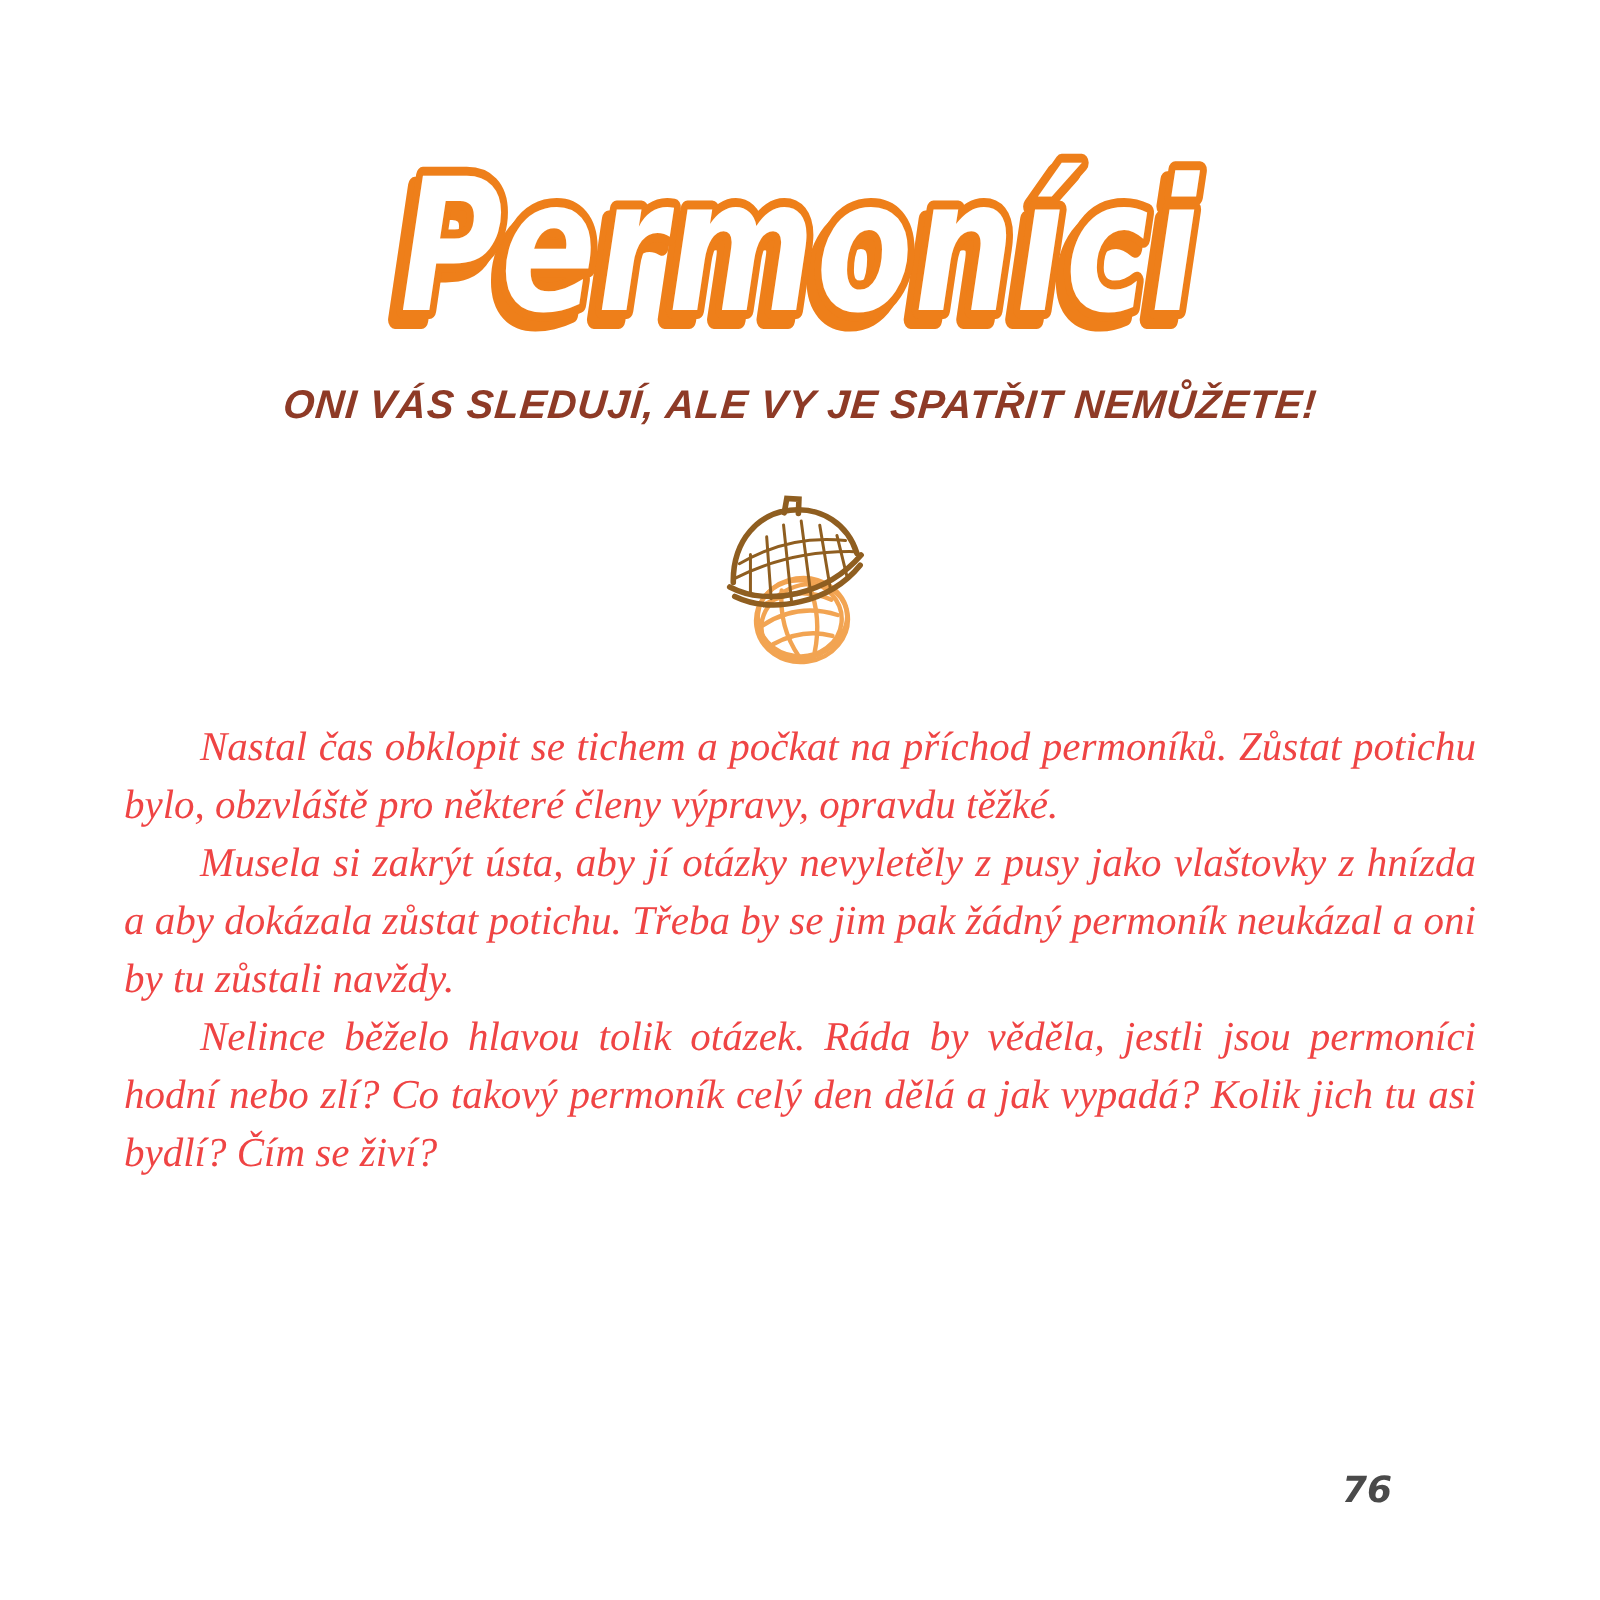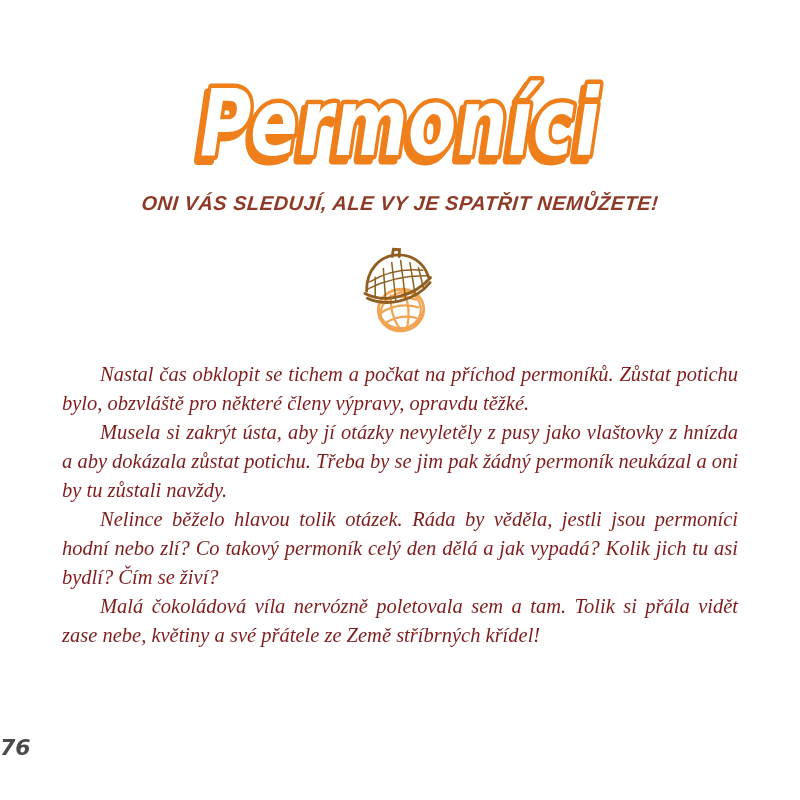--- a/index.html
+++ b/index.html
@@ -70,36 +70,36 @@
   .acorn .hatch   { stroke: #8f5e20; stroke-width: 1.5; }
   .acorn .bodyln  { stroke: #f2a452; stroke-width: 2.2; }
   .body-text {
     position: absolute;
     top: 360px;
     left: 62px;
     width: 676px;
     font-family: "Liberation Serif", serif;
     font-size: 20.5px;
     line-height: 29px;
-    color: #7f1d1d;
+    color: #ef4444;
     text-align: justify;
   }
   .body-text p {
     margin: 0;
     text-indent: 38px;
   }
   .page-number {
     position: absolute;
     top: 735px;
     left: 0;
     width: 696px;
-    text-align: left;
+    text-align: right;
     font-family: "DejaVu Sans", sans-serif;
     font-weight: 700;
-    font-size: 22px;
+    font-size: 18px;
     color: #4a4a4a;
   }
 </style>
 </head>
 <body>
 
 <div class="page">
 
   <svg class="title-svg" viewBox="0 0 800 135" xmlns="http://www.w3.org/2000/svg">
     <text class="title-shadow" x="396" y="105" text-anchor="middle" textLength="400" lengthAdjust="spacingAndGlyphs">Permoníci</text>
@@ -134,18 +134,17 @@
       <line class="hatch" x1="47" y1="15" x2="48" y2="54"></line>
       <line class="hatch" x1="56" y1="18" x2="58" y2="51"></line>
       <line class="hatch" x1="64" y1="24" x2="67" y2="46"></line>
     </g>
   </svg>
 
   <div class="body-text">
     <p>Nastal čas obklopit se tichem a počkat na příchod permoníků. Zůstat potichu bylo, obzvláště pro některé členy výpravy, opravdu těžké.</p>
     <p>Musela si zakrýt ústa, aby jí otázky nevyletěly z pusy jako vlaštovky z hnízda a aby dokázala zůstat potichu. Třeba by se jim pak žádný permoník neukázal a oni by tu zůstali navždy.</p>
     <p>Nelince běželo hlavou tolik otázek. Ráda by věděla, jestli jsou permoníci hodní nebo zlí? Co takový permoník celý den dělá a jak vypadá? Kolik jich tu asi bydlí? Čím se živí?</p>
-    <p>Malá čokoládová víla nervózně poletovala sem a tam. Tolik si přála vidět zase nebe, květiny a své přátele ze Země stříbrných křídel!</p>
   </div>
 
   <div class="page-number">76</div>
 
 </div>
 
 </body></html>

